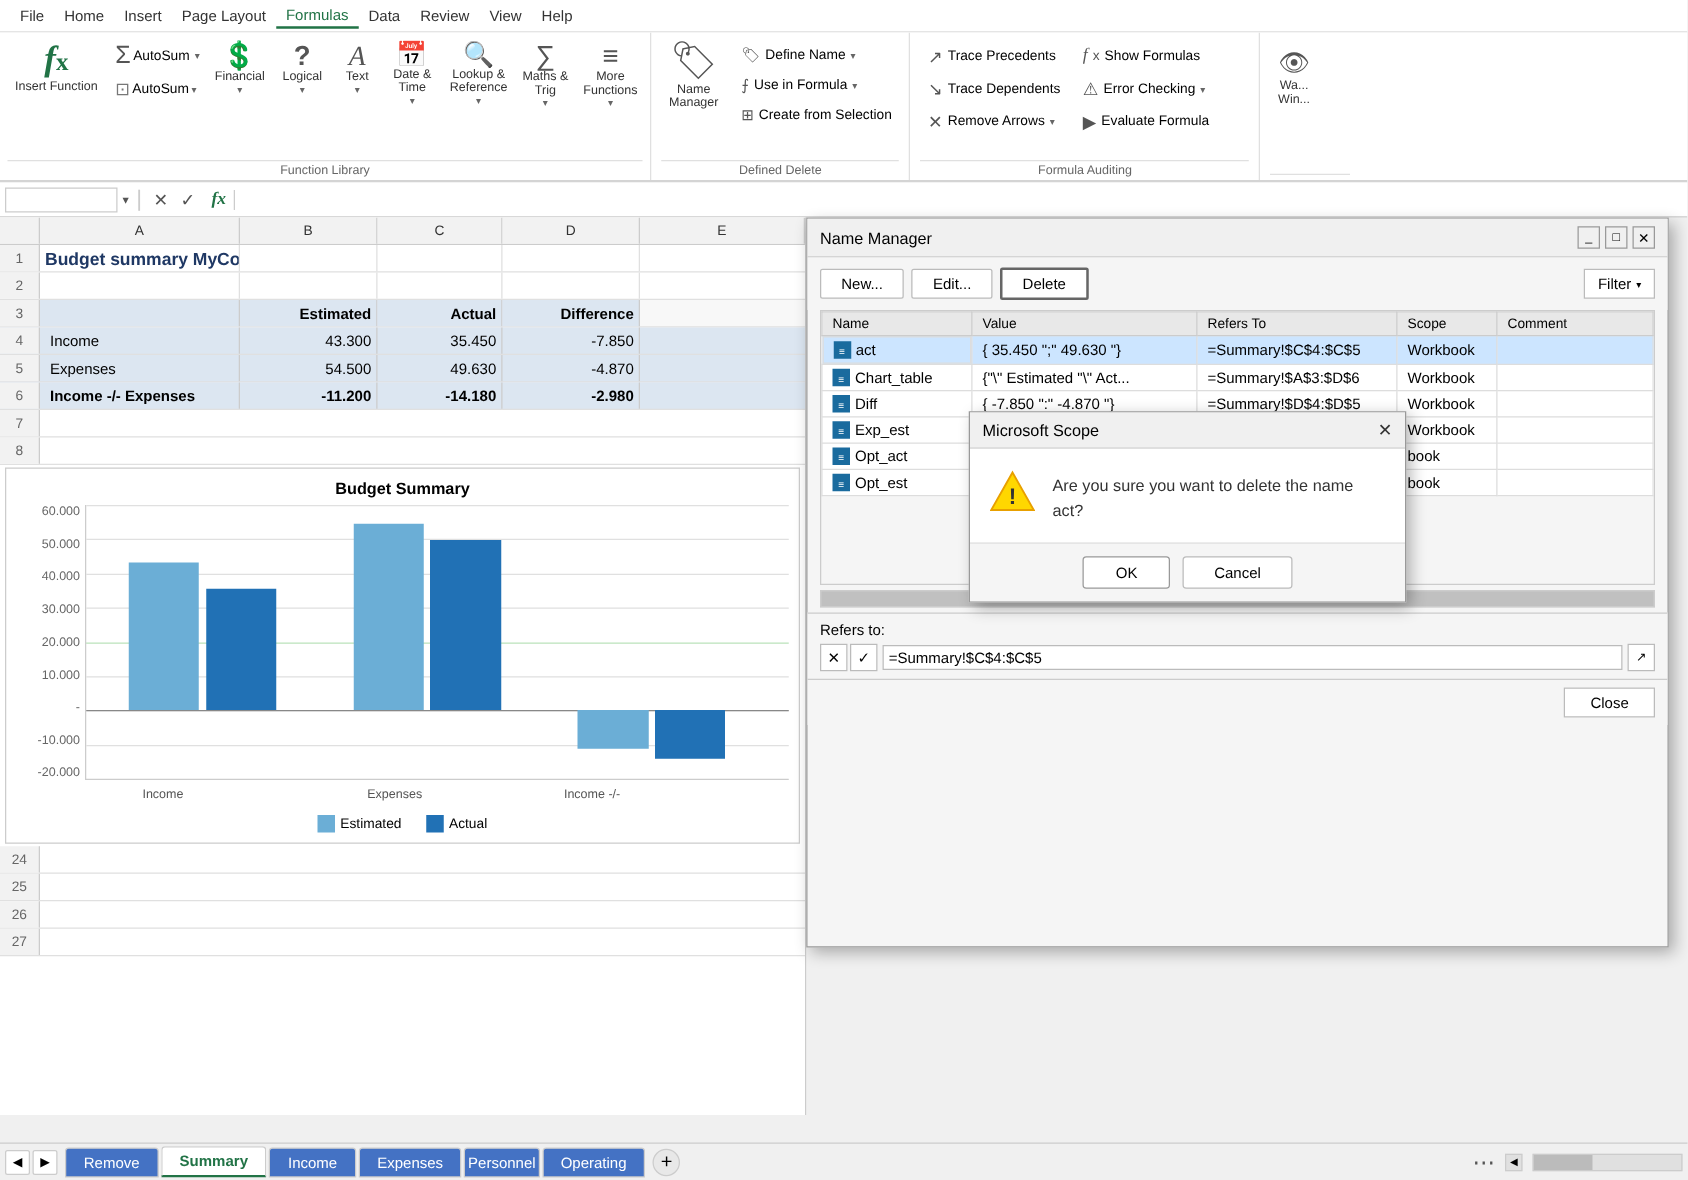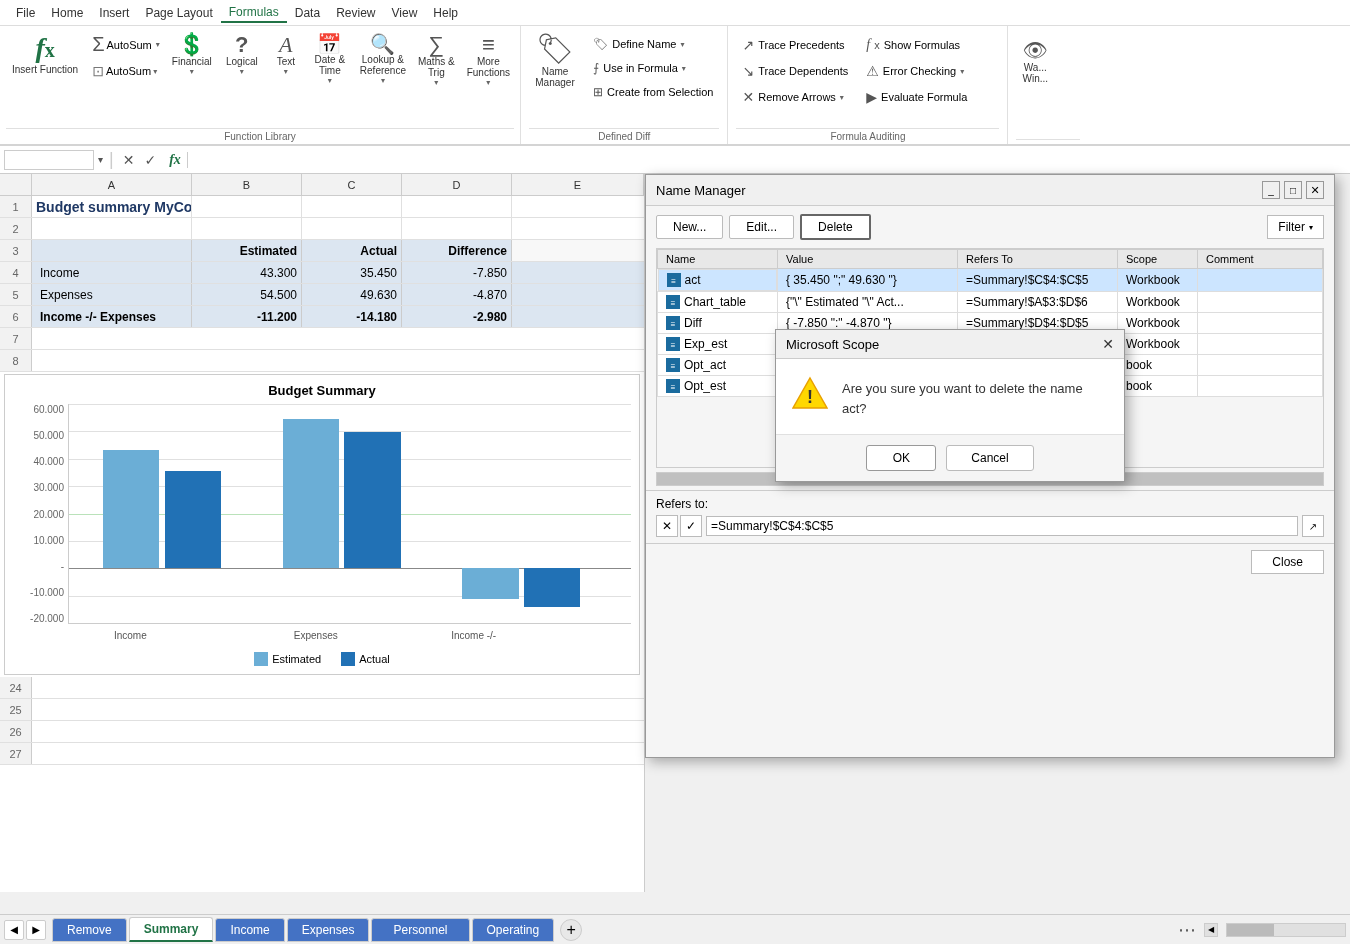--- a/index.html
+++ b/index.html
@@ -96,21 +96,21 @@
           <span style="font-size:12px; color:#555;">⨍</span>
           <span>Use in Formula</span>
           <span style="font-size:8px; color:#666;">▾</span>
         </div>
         <div style="display:flex; align-items:center; gap:4px; padding:3px 6px; cursor:pointer; border-radius:3px; font-size:11px; white-space:nowrap;">
           <span style="font-size:12px; color:#555;">⊞</span>
           <span>Create from Selection</span>
         </div>
       </div>
     </div>
-    <div style="font-size:10px; color:#666; text-align:center; border-top:1px solid #e0e0e0; padding:2px 0; margin-top:auto;">Defined Diff</div>
+    <div style="font-size:10px; color:#666; text-align:center; border-top:1px solid #e0e0e0; padding:2px 0; margin-top:auto;">Defined Delete</div>
   </div>
 
   <div style="display:flex; flex-direction:column; border-right:1px solid #e0e0e0; padding:4px 8px 0; min-width:280px;">
     <div style="display:flex; gap:6px; flex:1; align-items:flex-start; padding-top:4px;">
       <div style="display:flex; flex-direction:column; gap:4px;">
         <div style="display:flex; align-items:center; gap:4px; padding:3px 6px; cursor:pointer; border-radius:3px; font-size:11px; white-space:nowrap;">
           <span style="font-size:14px; color:#555;">↗</span>
           <span>Trace Precedents</span>
         </div>
         <div style="display:flex; align-items:center; gap:4px; padding:3px 6px; cursor:pointer; border-radius:3px; font-size:11px; white-space:nowrap;">
@@ -444,21 +444,21 @@
 
 </div>
 
 <div style="display:flex; align-items:center; background:#f0f0f0; border-top:1px solid #ccc; height:30px; padding:0 4px; gap:2px; position:absolute; bottom:0; width:1350px;">
   <div style="width:20px; height:20px; border:1px solid #ccc; background:#fff; cursor:pointer; display:flex; align-items:center; justify-content:center; font-size:10px; border-radius:2px;">◀</div>
   <div style="width:20px; height:20px; border:1px solid #ccc; background:#fff; cursor:pointer; display:flex; align-items:center; justify-content:center; font-size:10px; border-radius:2px;">▶</div>
   <div style="padding:4px 14px; border:1px solid #ccc; background:#4472c4; color:#fff; cursor:pointer; font-size:12px; border-radius:3px 3px 0 0; margin-left:4px;">Remove</div>
   <div style="padding:4px 14px; border:1px solid #ccc; background:#fff; cursor:pointer; font-size:12px; border-radius:3px 3px 0 0; font-weight:bold; color:#217346; border-bottom:2px solid #217346;">Summary</div>
   <div style="padding:4px 14px; border:1px solid #ccc; background:#4472c4; color:#fff; cursor:pointer; font-size:12px; border-radius:3px 3px 0 0;">Income</div>
   <div style="padding:4px 14px; border:1px solid #ccc; background:#4472c4; color:#fff; cursor:pointer; font-size:12px; border-radius:3px 3px 0 0;">Expenses</div>
-  <div style="padding:4px 21px; border:1px solid #ccc; background:#4472c4; color:#fff; cursor:pointer; font-size:12px; border-radius:3px 3px 0 0;">Personnel</div>
+  <div style="padding:4px 2px; border:1px solid #ccc; background:#4472c4; color:#fff; cursor:pointer; font-size:12px; border-radius:3px 3px 0 0;">Personnel</div>
   <div style="padding:4px 14px; border:1px solid #ccc; background:#4472c4; color:#fff; cursor:pointer; font-size:12px; border-radius:3px 3px 0 0;">Operating</div>
   <div style="width:22px; height:22px; border:1px solid #ccc; background:#e8e8e8; cursor:pointer; display:flex; align-items:center; justify-content:center; font-size:16px; border-radius:50%; margin-left:4px;">+</div>
   <div style="margin-left:auto; display:flex; align-items:center; gap:8px;">
     <span style="font-size:18px; cursor:pointer; color:#555;">⋯</span>
     <div style="width:14px; height:14px; border:1px solid #ccc; background:#e0e0e0; cursor:pointer; display:flex; align-items:center; justify-content:center; font-size:8px;">◀</div>
     <div style="width:120px; height:14px; background:#e0e0e0; border:1px solid #ccc; position:relative; cursor:pointer;">
       <div style="position:absolute; left:0; top:0; bottom:0; width:40%; background:#bbb;"></div>
     </div>
   </div>
 </div>

